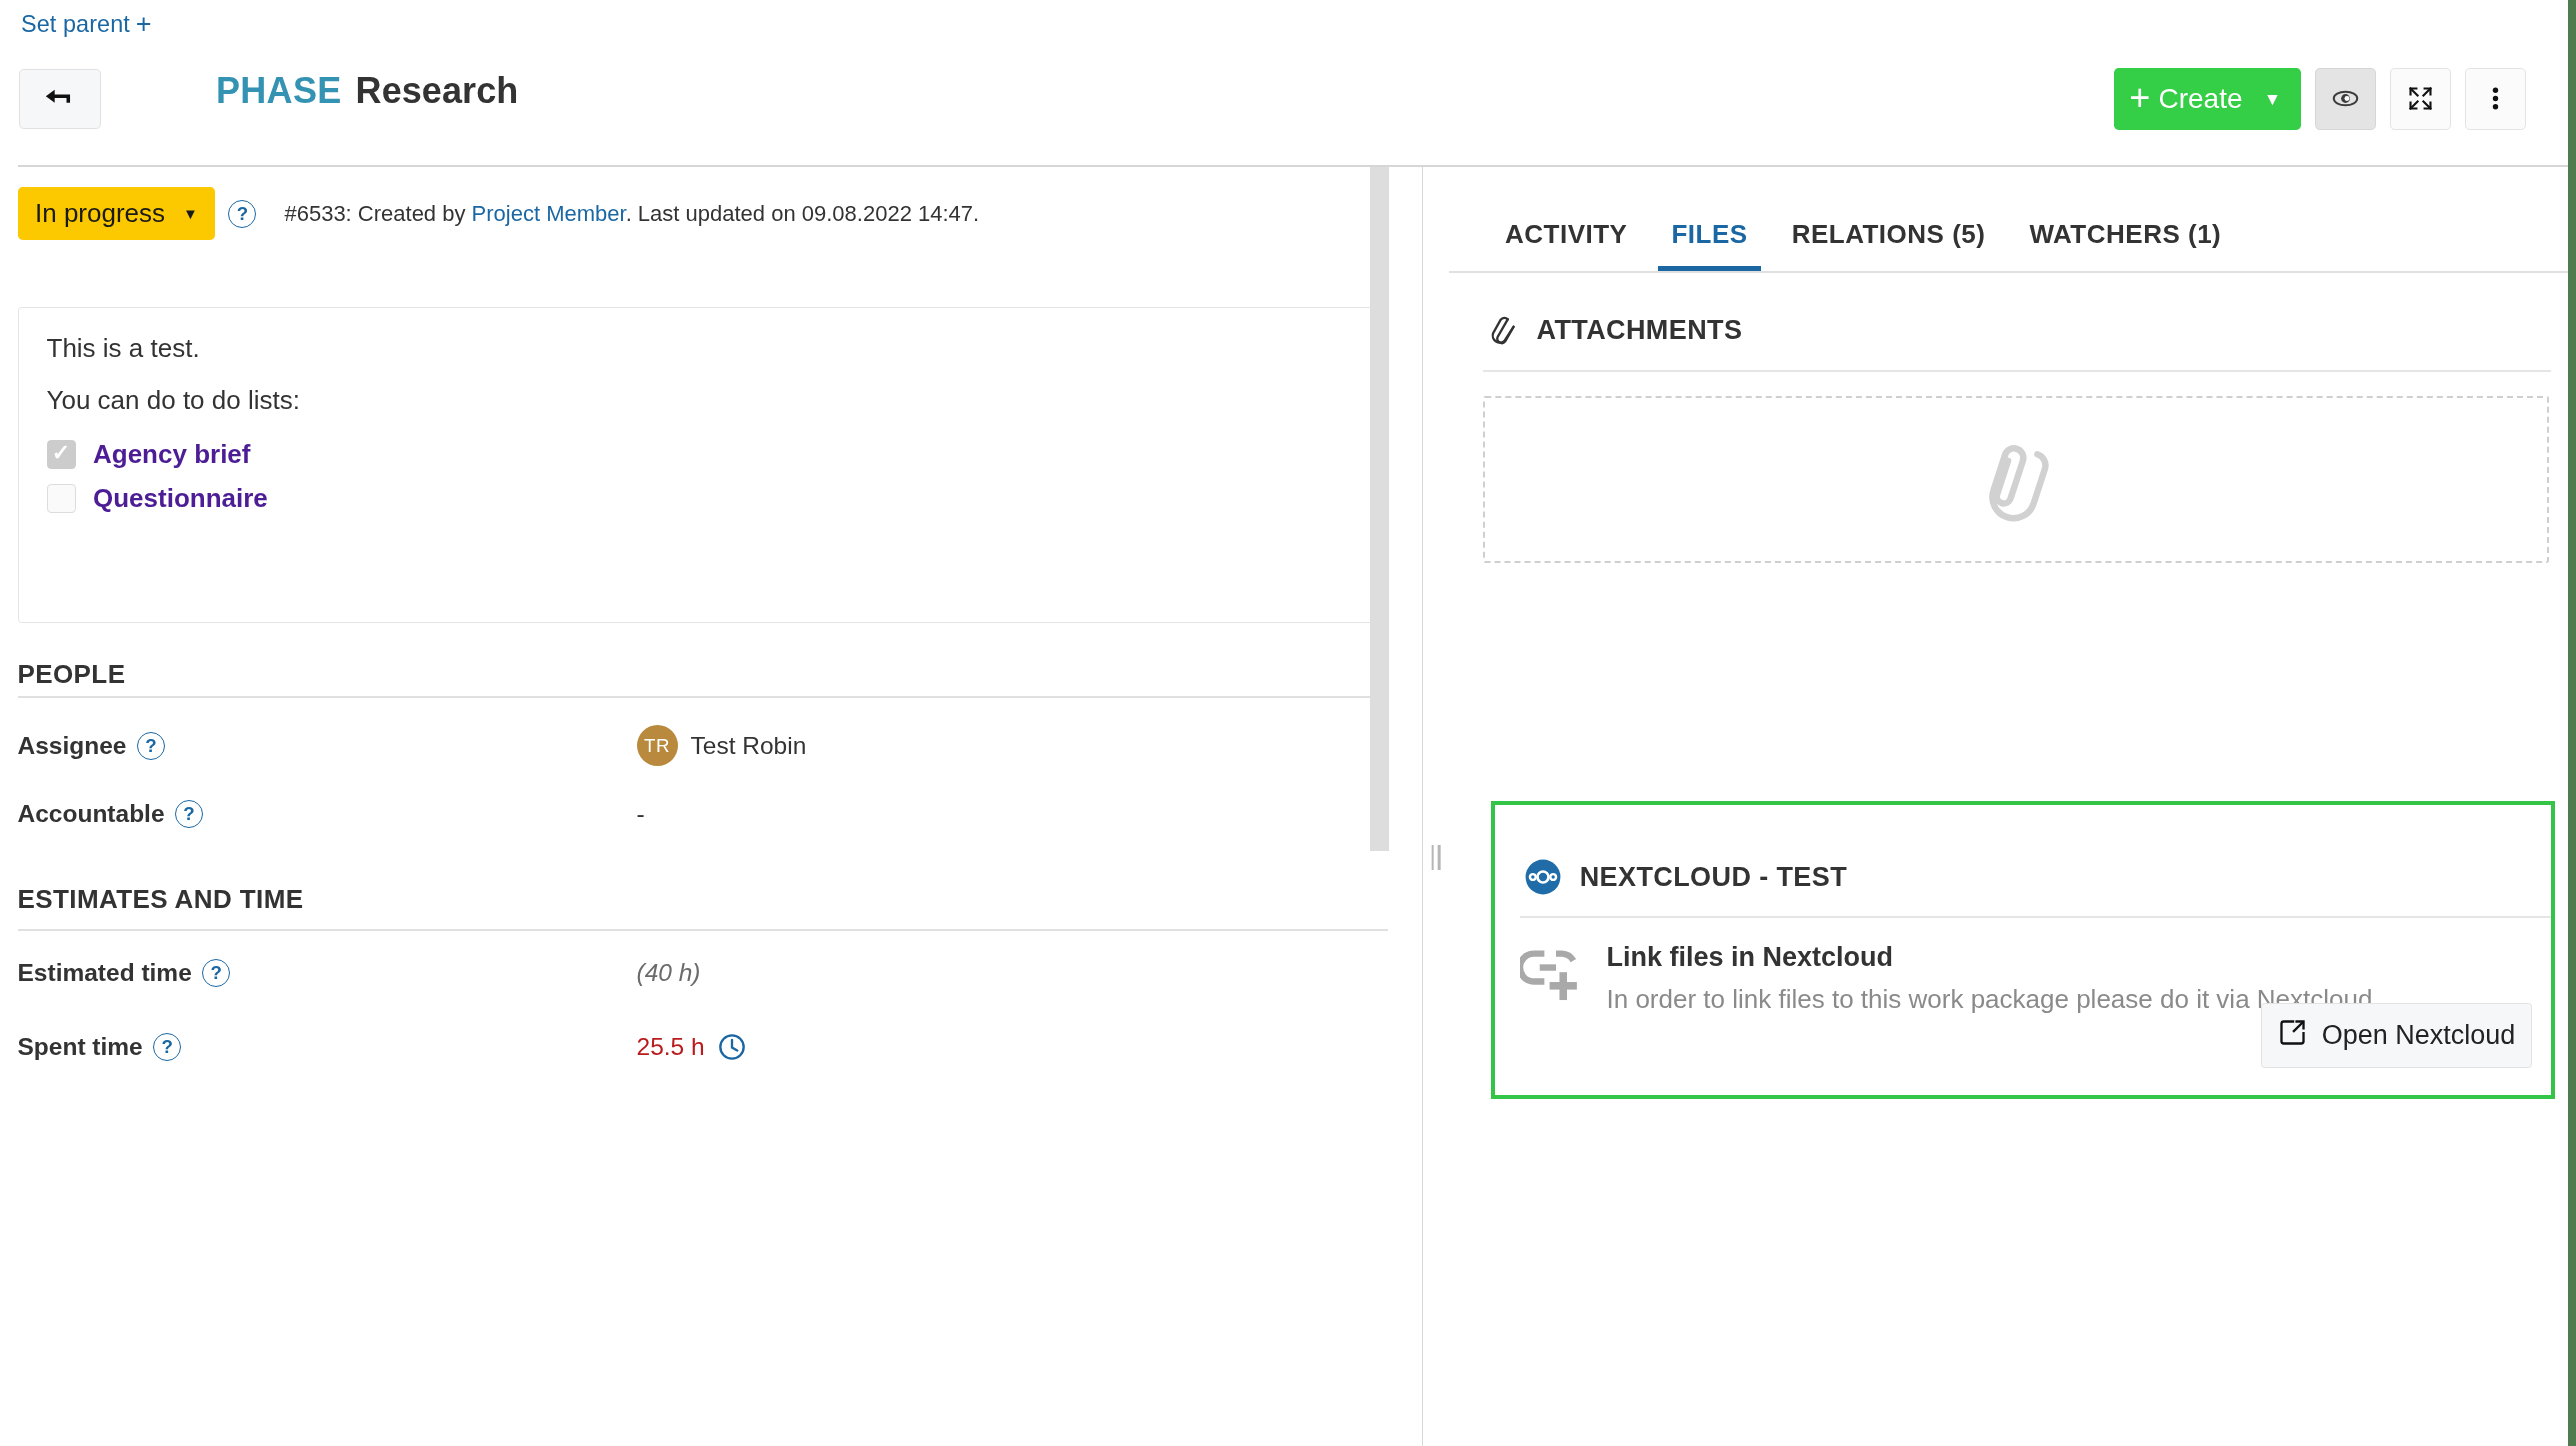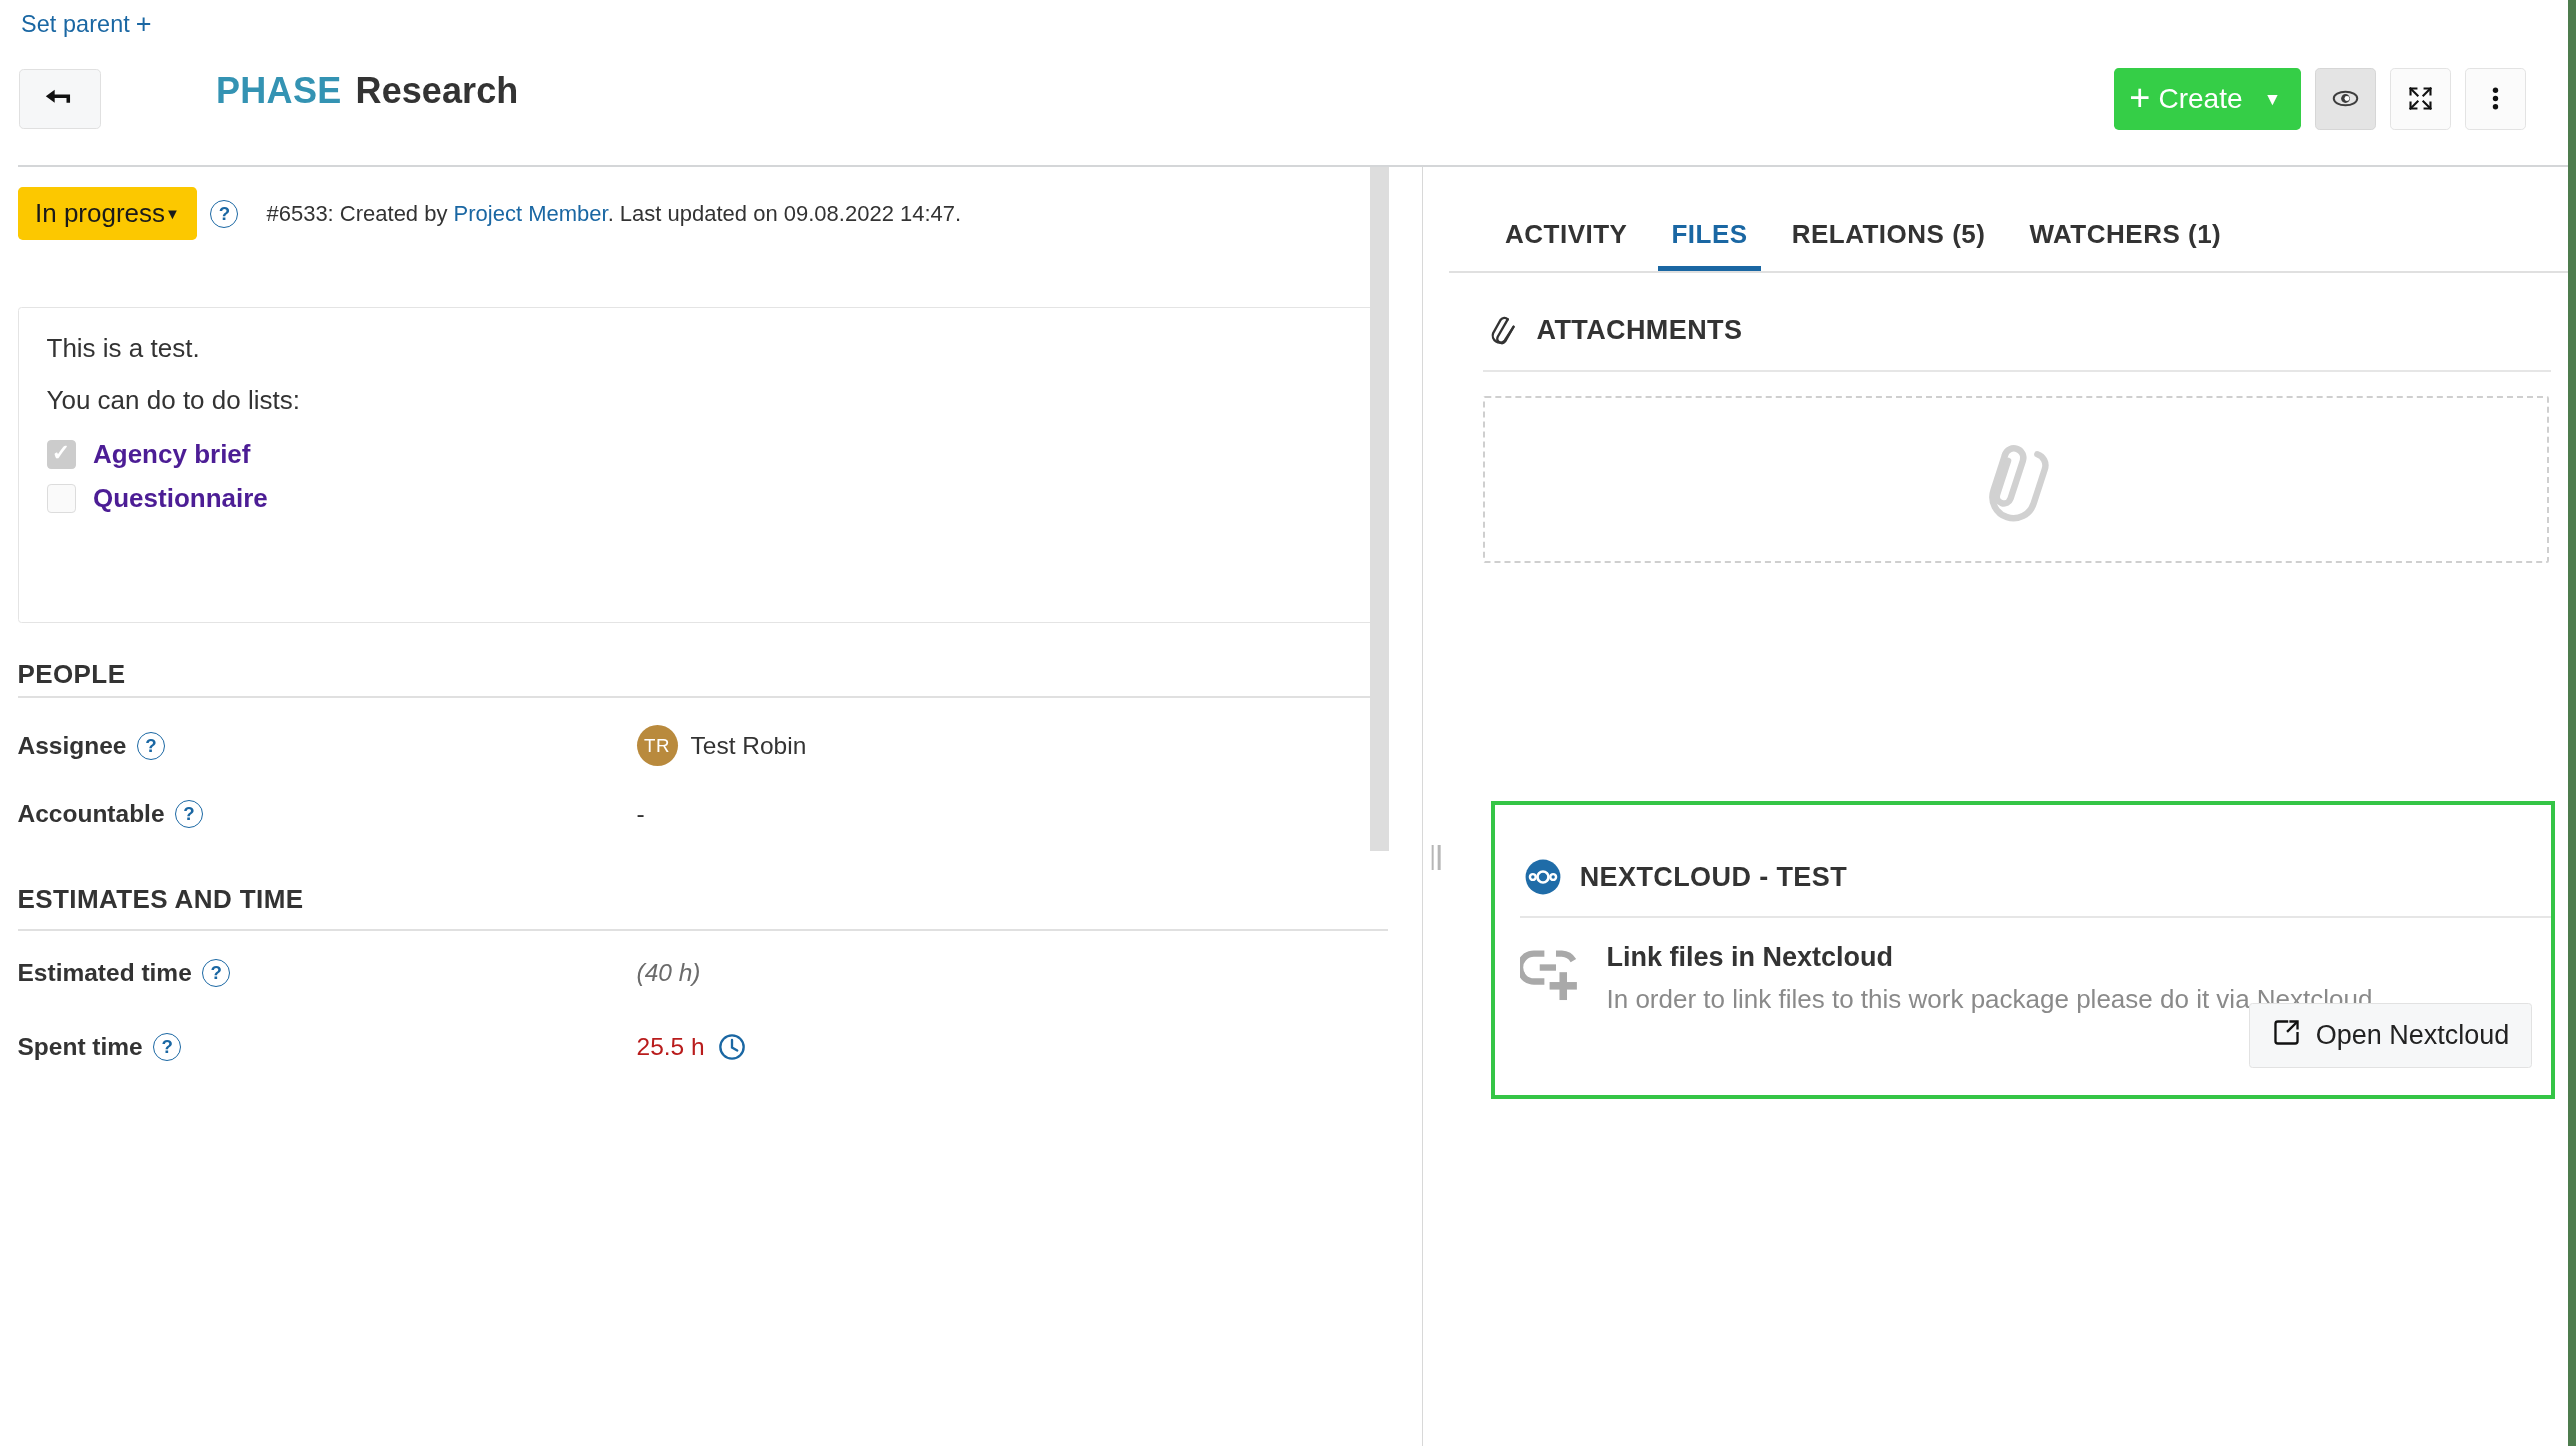--- a/index.html
+++ b/index.html
@@ -92,21 +92,21 @@
   }
   #left-inner { position: relative; padding: 0 0 0 0; }
 
   .status-row {
     position: absolute; left: 17.5px; top: 20.4px;
     display: flex; align-items: center; gap: 13px;
   }
   .status-badge {
     background: #fcc800; color: #1a1a1a;
     height: 53px; border-radius: 4.7px;
-    display: flex; align-items: center; gap: 0;
+    display: flex; align-items: center; gap: 18px;
     padding: 0 17.5px; font-size: 26px; font-weight: 400;
     cursor: pointer;
   }
   .status-badge .scaret { font-size: 15px; }
   .q-icon {
     width: 28px; height: 28px; border-radius: 50%;
     border: 1.8px solid #1a67a3; color: #1a67a3;
     display: flex; align-items: center; justify-content: center;
     font-size: 18.7px; font-weight: 700; cursor: pointer;
     flex: 0 0 auto;
@@ -241,21 +241,21 @@
   .link-icon { width: 65px; height: 65px; flex: 0 0 auto; margin-top: 3.5px; }
   .nc-texts { padding-top: 3.5px; }
   .nc-title { font-size: 27px; font-weight: 700; color: #333; margin-bottom: 11.7px; }
   .nc-sub { font-size: 26px; color: #8a8a8a; }
 
   .open-nc-btn {
     position: absolute; right: 18.7px; bottom: 27px;
     height: 65px; background: #f6f7f8;
     border: 1.2px solid #e2e2e2; border-radius: 3.5px;
     display: flex; align-items: center; gap: 15px;
-    padding: 0 22px; font-size: 27px; color: #222;
+    padding: 0 16px; font-size: 27px; color: #222;
     font-family: inherit; cursor: pointer;
   }
   .open-nc-btn svg { width: 29px; height: 29px; }
 </style>
 </head>
 <body>
 
 <div id="screen">
 
   <div id="topbar">

